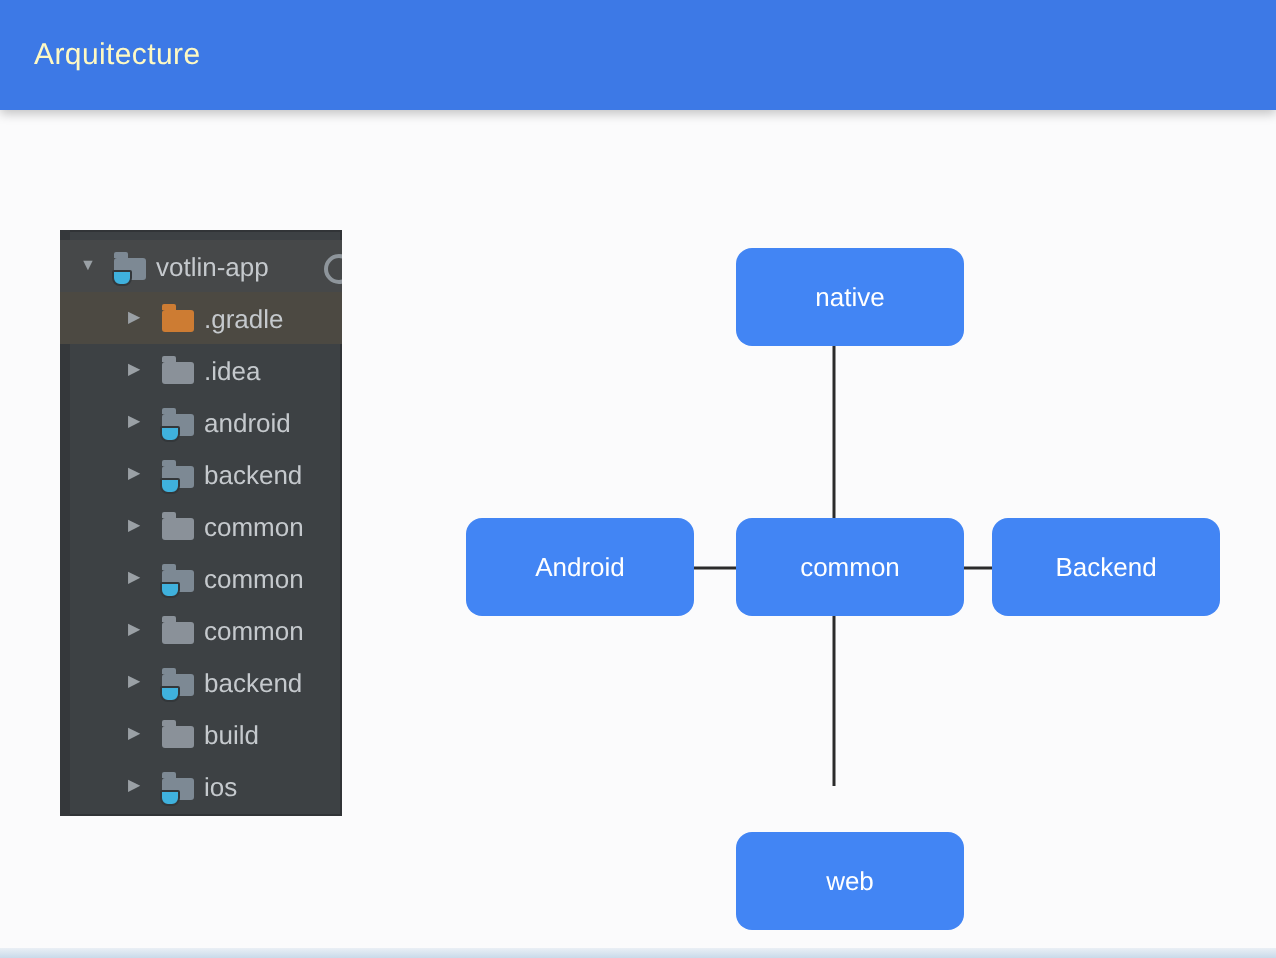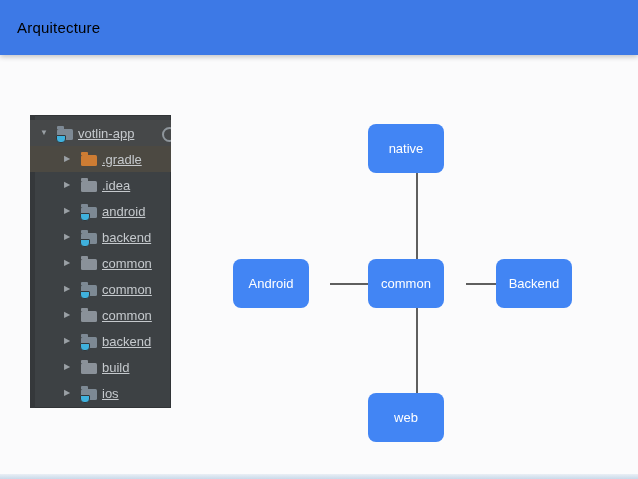--- a/index.html
+++ b/index.html
@@ -10,21 +10,21 @@
     -webkit-font-smoothing:antialiased;
   }
   
   .topbar{
     position:absolute;left:0;top:0;width:100%;height:55px;
     background:var(--header-bg,#3d79e6);
     box-shadow:0 2px 5px rgba(0,0,0,.22);
     display:flex;align-items:center;
   }
   .topbar h1{
-    margin:0 0 0 17px;font-size:15px;font-weight:500;color:#000000;letter-spacing:.2px;
+    margin:0 0 0 17px;font-size:15px;font-weight:500;color:#fef9c3;letter-spacing:.2px;
   }
   
   .tree-panel{
     position:absolute;left:30px;top:115px;width:141px;height:293px;
     background:var(--panel-bg,#3d4144);
     box-shadow:inset 5px 0 0 #35383b, inset 0 0 0 1px #313437;
     overflow:hidden;
     padding-top:5px;box-sizing:border-box;
   }
   .tree-row{
@@ -47,40 +47,40 @@
     content:'';position:absolute;top:-3px;left:0;width:7px;height:3px;
     background:inherit;border-radius:1px 1px 0 0;
   }
   .type-plain .folder{background:#8a9199;}
   .type-excluded .folder{background:#cd7c33;}
   .type-module .folder::after{
     content:'';position:absolute;left:-1px;bottom:-3px;width:8px;height:6px;
     background:#3fb1dd;border:1px solid #33373a;
     border-radius:1px 1px 4px 4px;
   }
-  .tree-label{margin-left:5px;text-decoration:underline;}
+  .tree-label{margin-left:5px;}
   .partial-circle{
     position:absolute;right:-6px;top:7px;width:11px;height:11px;
     border:2px solid #8e959b;border-radius:50%;
   }
   
   .diagram{position:absolute;left:0;top:0;width:638px;height:479px;pointer-events:none;}
   .edges{position:absolute;left:0;top:0;}
   .edges line{stroke:var(--line-color,#2b2b2b);stroke-width:1.5;}
   .node{
-    position:absolute;width:76px;height:49px;border-radius:8px;
+    position:absolute;width:114px;height:49px;border-radius:8px;
     background:var(--node-color,#4285f4);color:var(--node-text,#ffffff);
     display:flex;align-items:center;justify-content:center;
     font-size:13px;pointer-events:auto;
   }
   .node-native {left:368px;top:124px;}
   .node-android{left:233px;top:259px;}
   .node-common {left:368px;top:259px;}
   .node-backend{left:496px;top:259px;}
-  .node-web    {left:368px;top:393px;}
+  .node-web    {left:368px;top:416px;}
   
   .bottombar{
     position:absolute;left:0;bottom:0;width:100%;height:5px;
     background:linear-gradient(to bottom,var(--accent-top,#eaeff5),var(--accent-bottom,#c9daea));
   }
 </style>
 </head>
 <body>
 
 <div class="slide">

